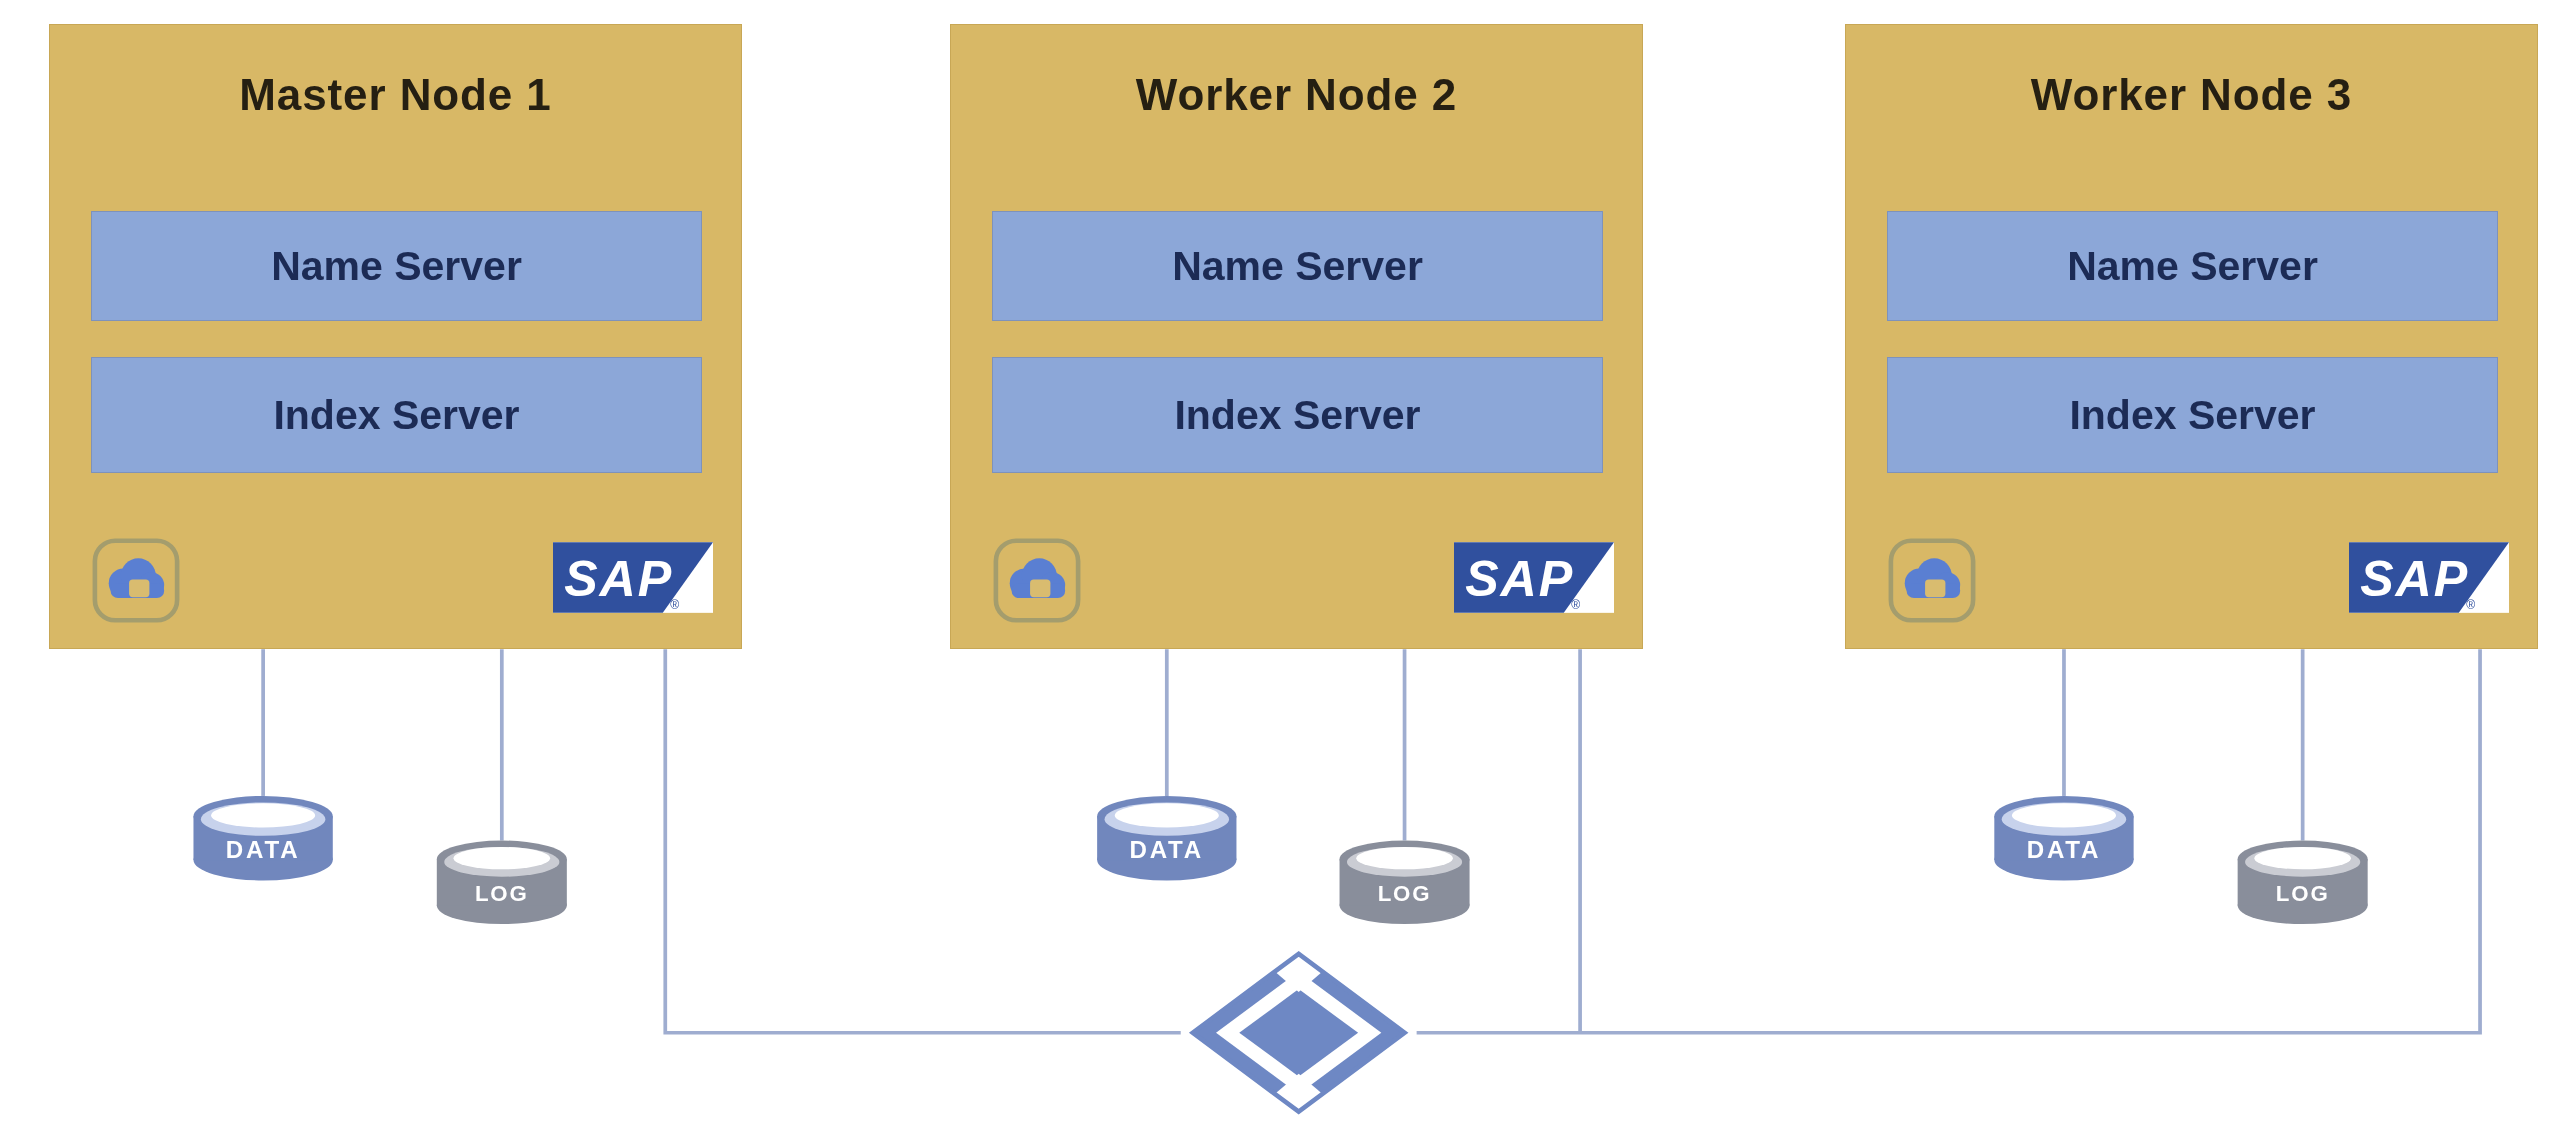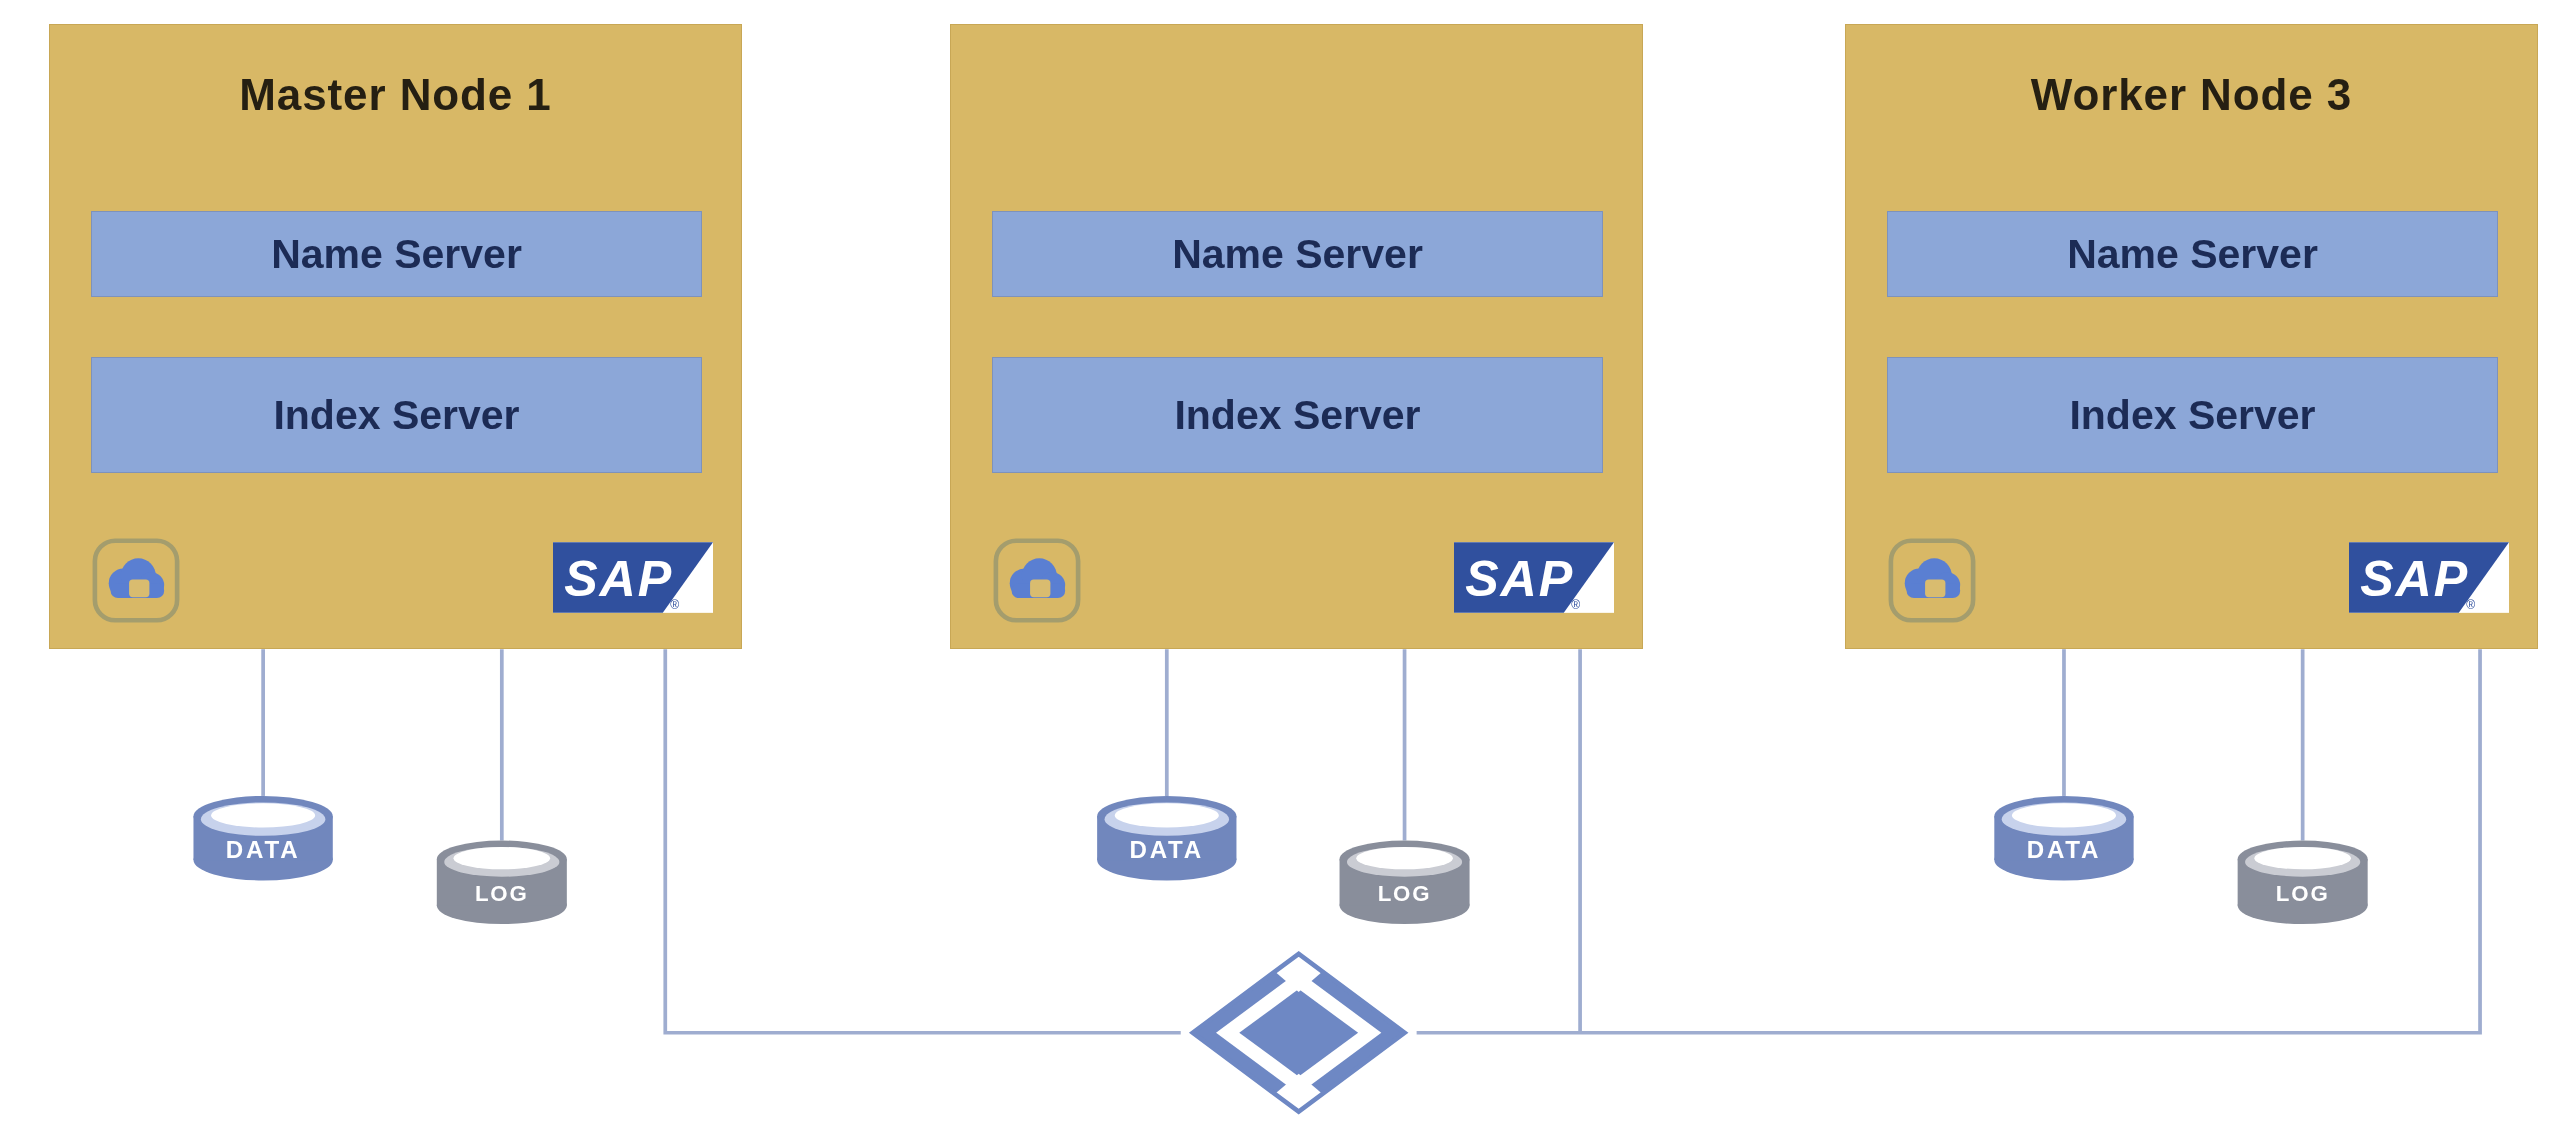--- a/index.html
+++ b/index.html
@@ -13,21 +13,21 @@
     background:#d8b866;border:1.9px solid #c8a755;box-sizing:border-box;
   }
   .node-1{left:49px;}
   .node-2{left:950px;}
   .node-3{left:1845px;}
   .node-title{
     position:absolute;top:45px;left:0;right:0;text-align:center;
     font-size:44px;font-weight:bold;color:#251f12;letter-spacing:0.9px;
   }
   .server-bar{
-    position:absolute;left:41px;width:611px;height:86px;
+    position:absolute;left:41px;width:611px;height:110px;
     background:#8ca7d8;border:1.9px solid #7e92bb;box-sizing:border-box;
     display:flex;align-items:center;justify-content:center;
     font-size:41px;font-weight:bold;color:#1c2b55;
   }
   .bar-name{top:186px;}
   .bar-index{top:332px;height:116px;}
   .cloud-icon{position:absolute;left:42px;top:513px;width:88px;height:85px;}
   .sap-logo{position:absolute;left:503px;top:517px;width:160px;height:71px;}
   svg text.data-label{font-family:"Liberation Sans",sans-serif;font-weight:bold;fill:#ffffff;}
 </style>
@@ -110,20 +110,21 @@
     </svg>
     <svg class="sap-logo" viewBox="0 0 172 76">
       <rect width="172" height="76" fill="#ffffff"></rect>
       <polygon points="0,0 172,0 118,76 0,76" fill="#30509e"></polygon>
       <text x="12" y="58" font-size="54" font-weight="bold" font-style="italic" letter-spacing="2" fill="#ffffff">SAP</text>
       <text x="126" y="72" font-size="13" fill="#30509e">®</text>
     </svg>
   </div>
 
   <div class="node node-2">
+    <div class="node-title">Worker Node 2</div>
     <div class="server-bar bar-name">
       <span>Name Server</span>
     </div>
     <div class="server-bar bar-index">
       <span>Index Server</span>
     </div>
     <svg class="cloud-icon" viewBox="0 0 95 92">
       <rect x="3" y="3" width="89" height="86" rx="22" fill="none" stroke="#a49d6d" stroke-width="5"></rect>
       <g fill="#5a7fd2">
         <circle cx="34" cy="49" r="16"></circle>

